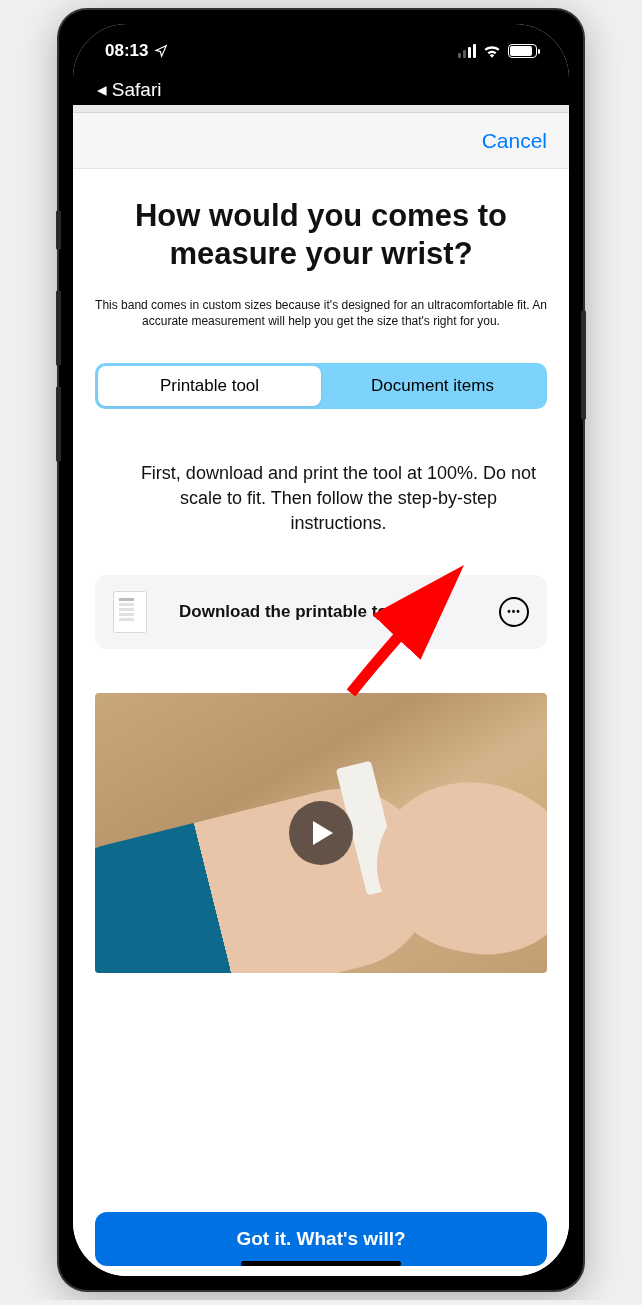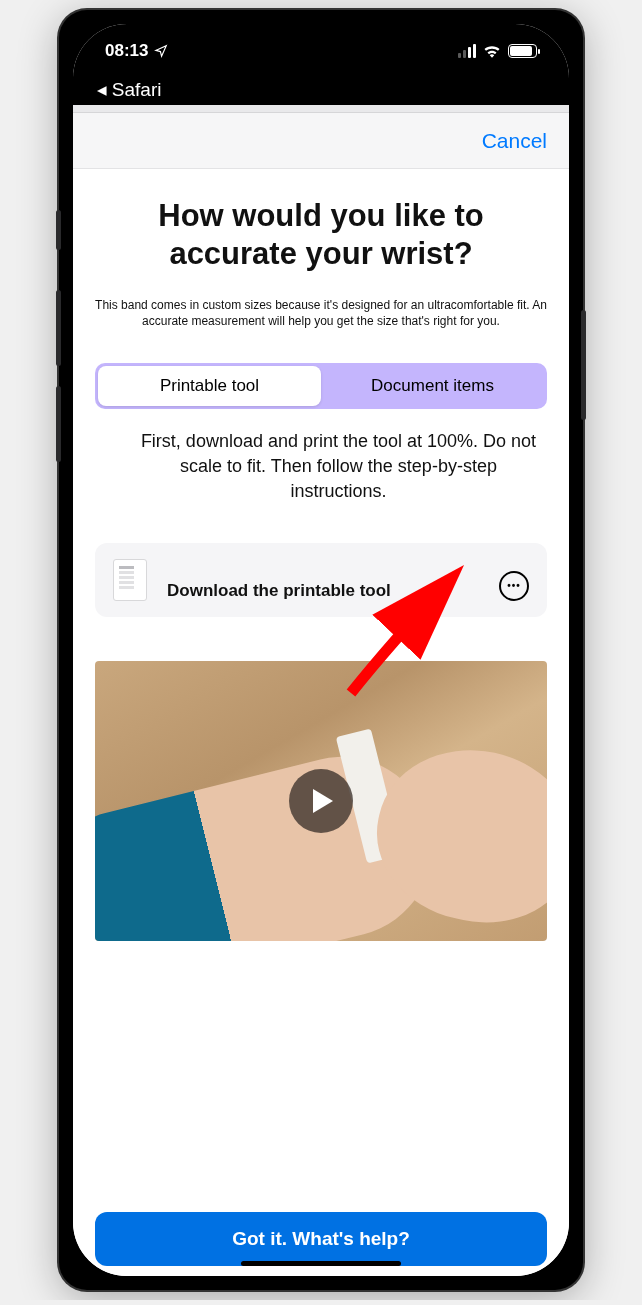--- a/index.html
+++ b/index.html
@@ -94,24 +94,24 @@
   }
   .subtitle {
     font-size: 12px;
     text-align: center;
     color: #111;
     line-height: 1.35;
     margin-bottom: 34px;
   }
   .segmented {
     display: flex;
-    background: #c4b5fd;
+    background: #7dd3fc;
     border-radius: 10px;
     padding: 3px;
-    margin-bottom: 20px;
+    margin-bottom: 52px;
   }
   .segment {
     flex: 1;
     text-align: center;
     padding: 10px 0;
     font-size: 17px;
     font-weight: 500;
     border-radius: 8px;
     color: #000;
   }
@@ -126,22 +126,22 @@
     line-height: 1.4;
     margin-bottom: 38px;
     padding: 0 4px;
     margin-left: 35px;
   }
   .download-card {
     background: #f5f5f7;
     border-radius: 12px;
     padding: 16px 18px;
     display: flex;
-    align-items: flex-end;
-    gap: 20px;
+    align-items: center;
+    gap: 32px;
     margin-bottom: 44px;
   }
   .doc-icon {
     width: 34px;
     height: 42px;
     background: #fff;
     border: 1px solid #d8d8da;
     border-radius: 3px;
     position: relative;
   }
@@ -289,21 +289,21 @@
     </div>
 
     <div class="sheet-peek"></div>
 
     <div class="nav-bar">
       <span class="nav-action">Cancel</span>
     </div>
 
     <div class="content">
 
-      <h1 class="title">How would you like to accurate your wrist?</h1>
+      <h1 class="title">How would you comes to measure your wrist?</h1>
 
       <p class="subtitle">This band comes in custom sizes because it's designed for an ultracomfortable fit. An accurate measurement will help you get the size that's right for you.</p>
 
       <div class="segmented">
         <div class="segment active">Printable tool</div>
         <div class="segment">Document items</div>
       </div>
 
       <p class="instructions">First, download and print the tool at 100%. Do not scale to fit. Then follow the step-by-step instructions.</p>
 
@@ -331,19 +331,19 @@
           <marker id="ah" markerWidth="10" markerHeight="10" refX="7" refY="3" orient="auto">
             <path d="M0,0 L9,3 L0,6 Z" fill="#ff0000"></path>
           </marker>
         </defs>
         <path d="M20 130 Q 60 80 118 18" stroke="#ff0000" stroke-width="11" fill="none" marker-end="url(#ah)"></path>
       </svg>
 
     </div>
 
     <div class="cta-bar">
-      <div class="cta">Got it. What's help?</div>
+      <div class="cta">Got it. What's will?</div>
     </div>
 
     <div class="home-indicator"></div>
 
   </div>
 </div>
 
 </body></html>

